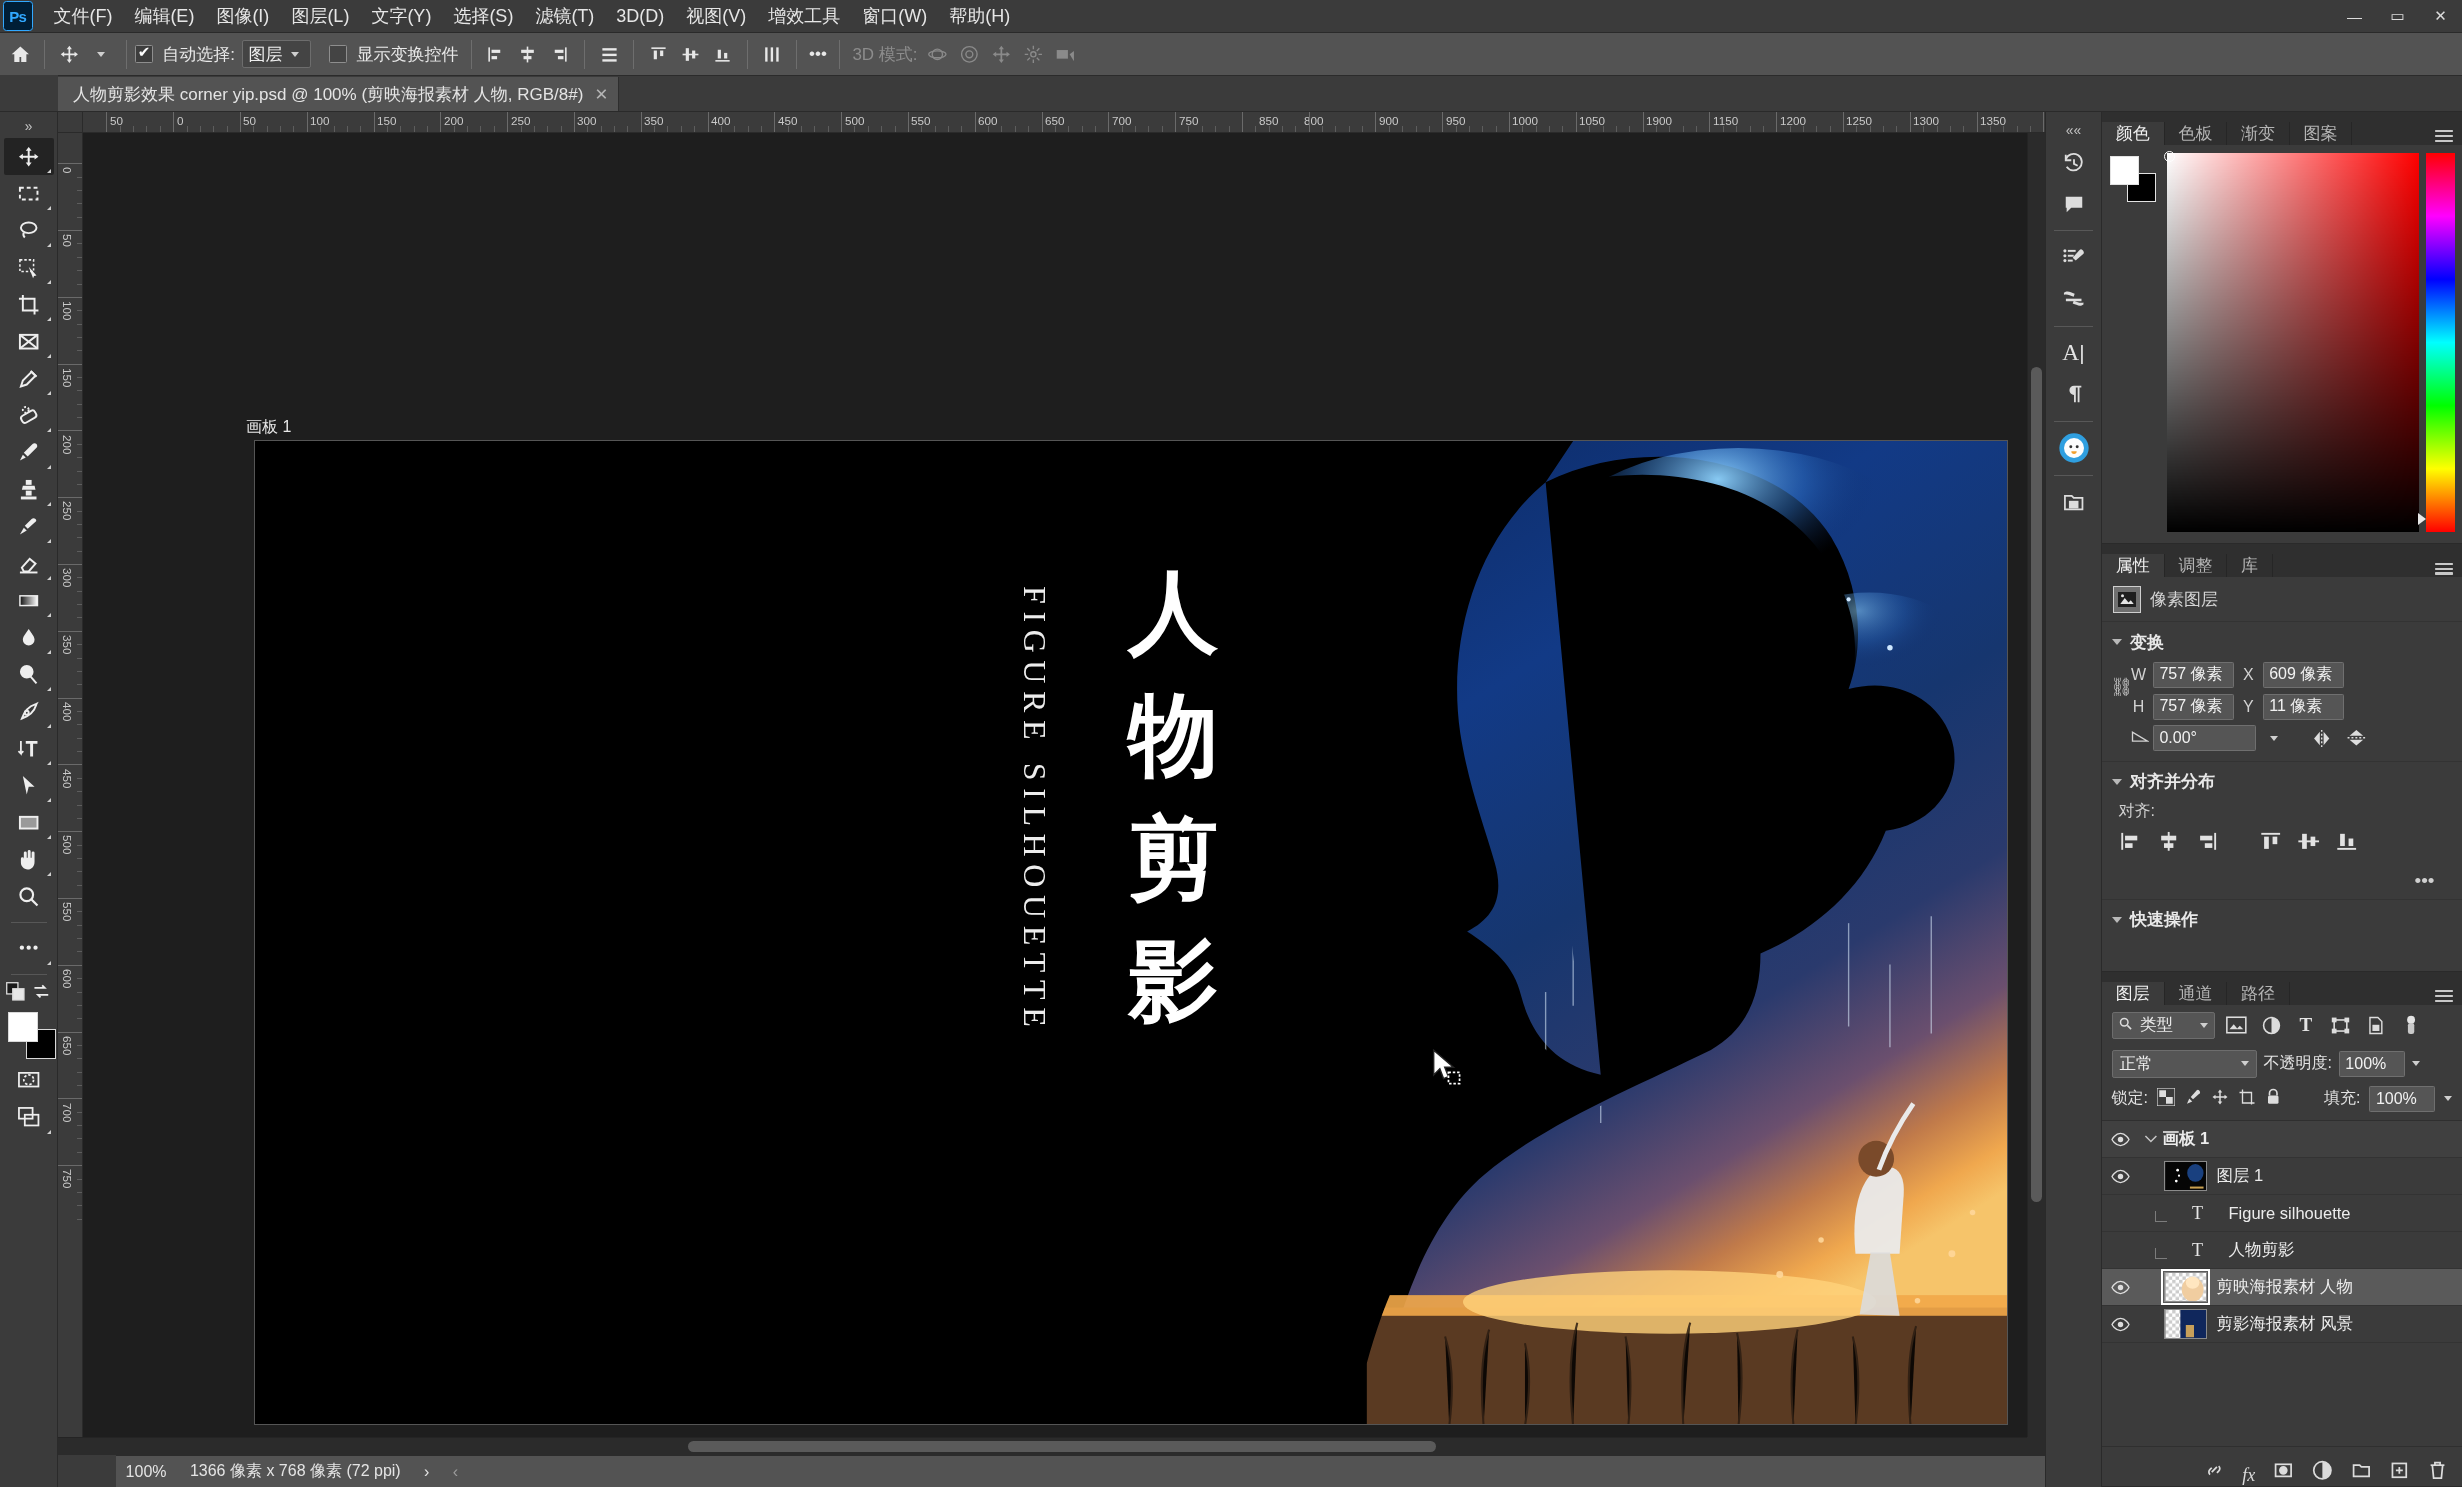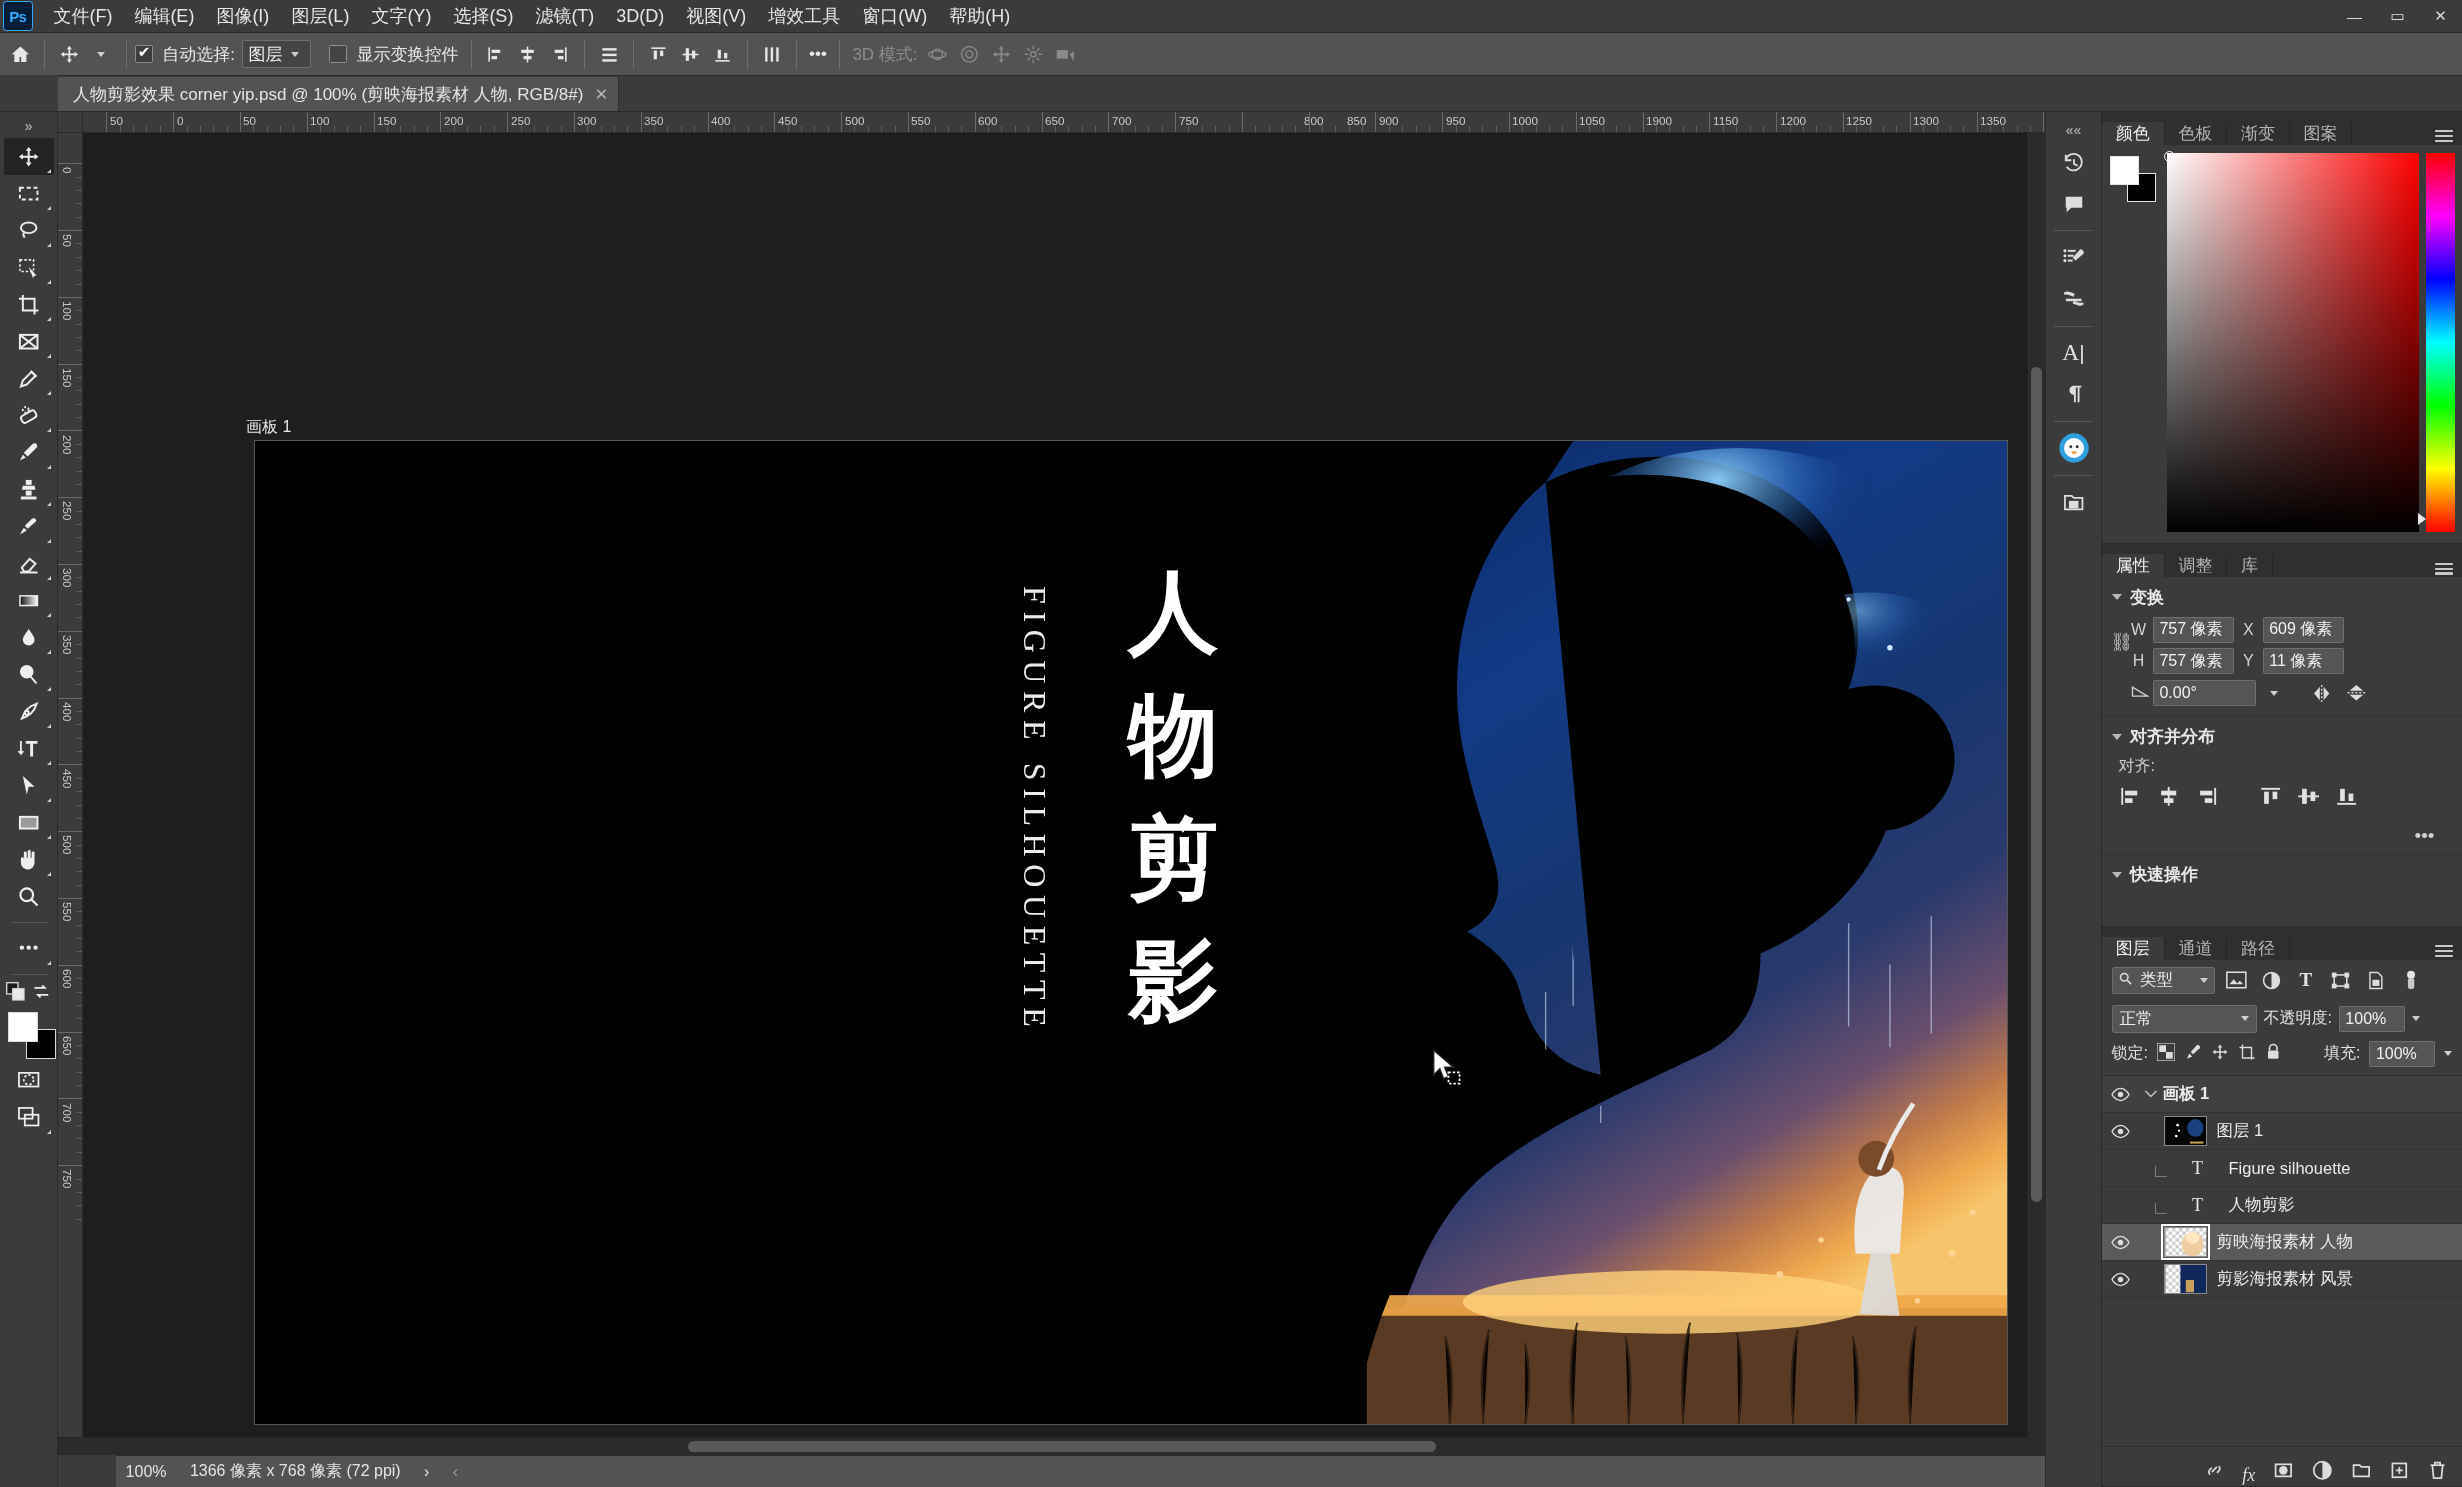--- a/index.html
+++ b/index.html
@@ -622,21 +622,21 @@
             <div class="rtick-s" style="left: 1119px;"></div>
             <div class="rtick-s" style="left: 1132px;"></div>
             <div class="rtick-s" style="left: 1146px;"></div>
             <div class="rtick" style="left: 1159px;"></div>
             <div class="rlabel" style="left: 1221px;">800</div>
             <div class="rtick-s" style="left: 1172px;"></div>
             <div class="rtick-s" style="left: 1186px;"></div>
             <div class="rtick-s" style="left: 1199px;"></div>
             <div class="rtick-s" style="left: 1212px;"></div>
             <div class="rtick" style="left: 1226px;"></div>
-            <div class="rlabel" style="left: 1264px;">850</div>
+            <div class="rlabel" style="left: 1176px;">850</div>
             <div class="rtick-s" style="left: 1239px;"></div>
             <div class="rtick-s" style="left: 1252px;"></div>
             <div class="rtick-s" style="left: 1266px;"></div>
             <div class="rtick-s" style="left: 1279px;"></div>
             <div class="rtick" style="left: 1292px;"></div>
             <div class="rlabel" style="left: 1296px;">900</div>
             <div class="rtick-s" style="left: 1306px;"></div>
             <div class="rtick-s" style="left: 1319px;"></div>
             <div class="rtick-s" style="left: 1333px;"></div>
             <div class="rtick-s" style="left: 1346px;"></div>
@@ -1059,20 +1059,30 @@
           <div class="ptab">调整</div>
           <div class="ptab">库</div>
           <div class="pmenu">
               <div class="hamb">
                 <div></div>
                 <div></div>
                 <div></div>
               </div>
             </div>
         </div>
+        <div class="prop-head">
+          <div class="prop-thumb">
+            <svg width="18" height="15" viewBox="0 0 24 20">
+                <rect width="24" height="20" fill="#1f1f1f"></rect>
+                <path d="M3 16l6-8 5 6 3-3 4 5z" fill="#e4e4e4"></path>
+                <circle cx="6" cy="5" r="2" fill="#e4e4e4"></circle>
+              </svg>
+          </div>
+          <span>像素图层</span>
+        </div>
 
         <div class="section-hdr">
           <span class="chev"></span>
           <span>变换</span>
         </div>
         <div style="position:relative">
           <span class="linkicon">⛓</span>
           <div class="xform-row">
             <span class="lbl-s">W</span>
             <div class="field">757 像素</div>

